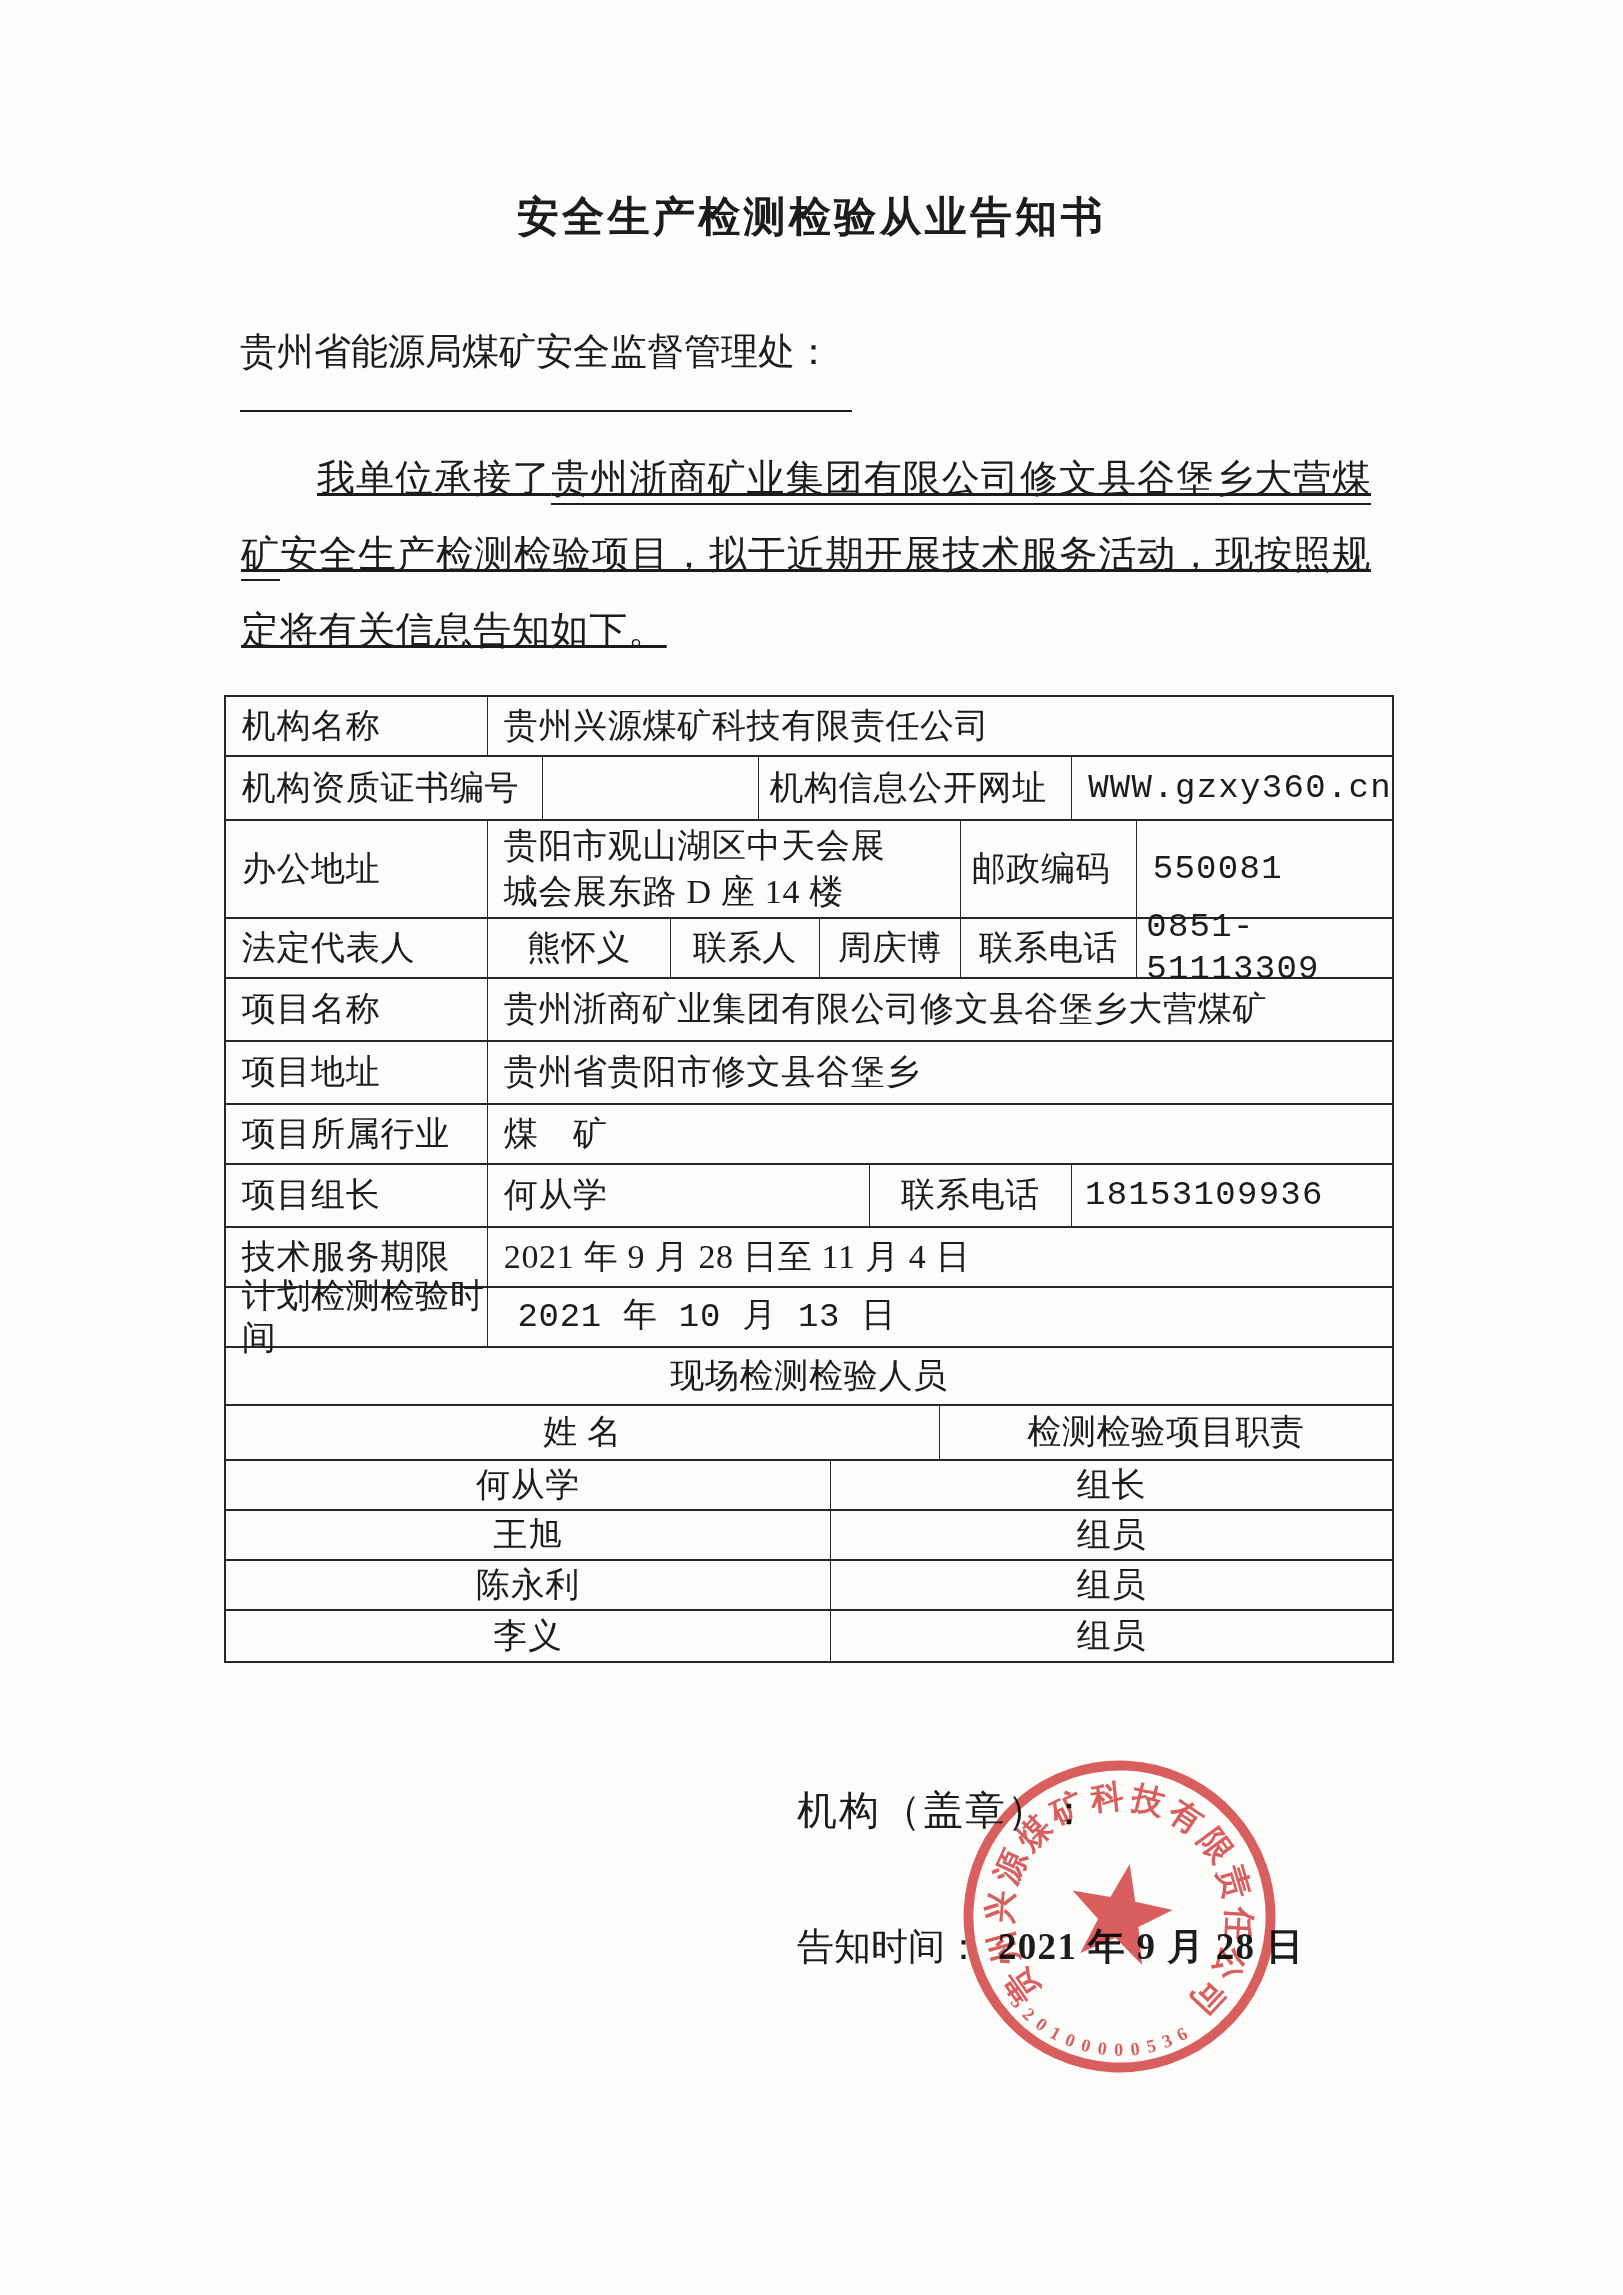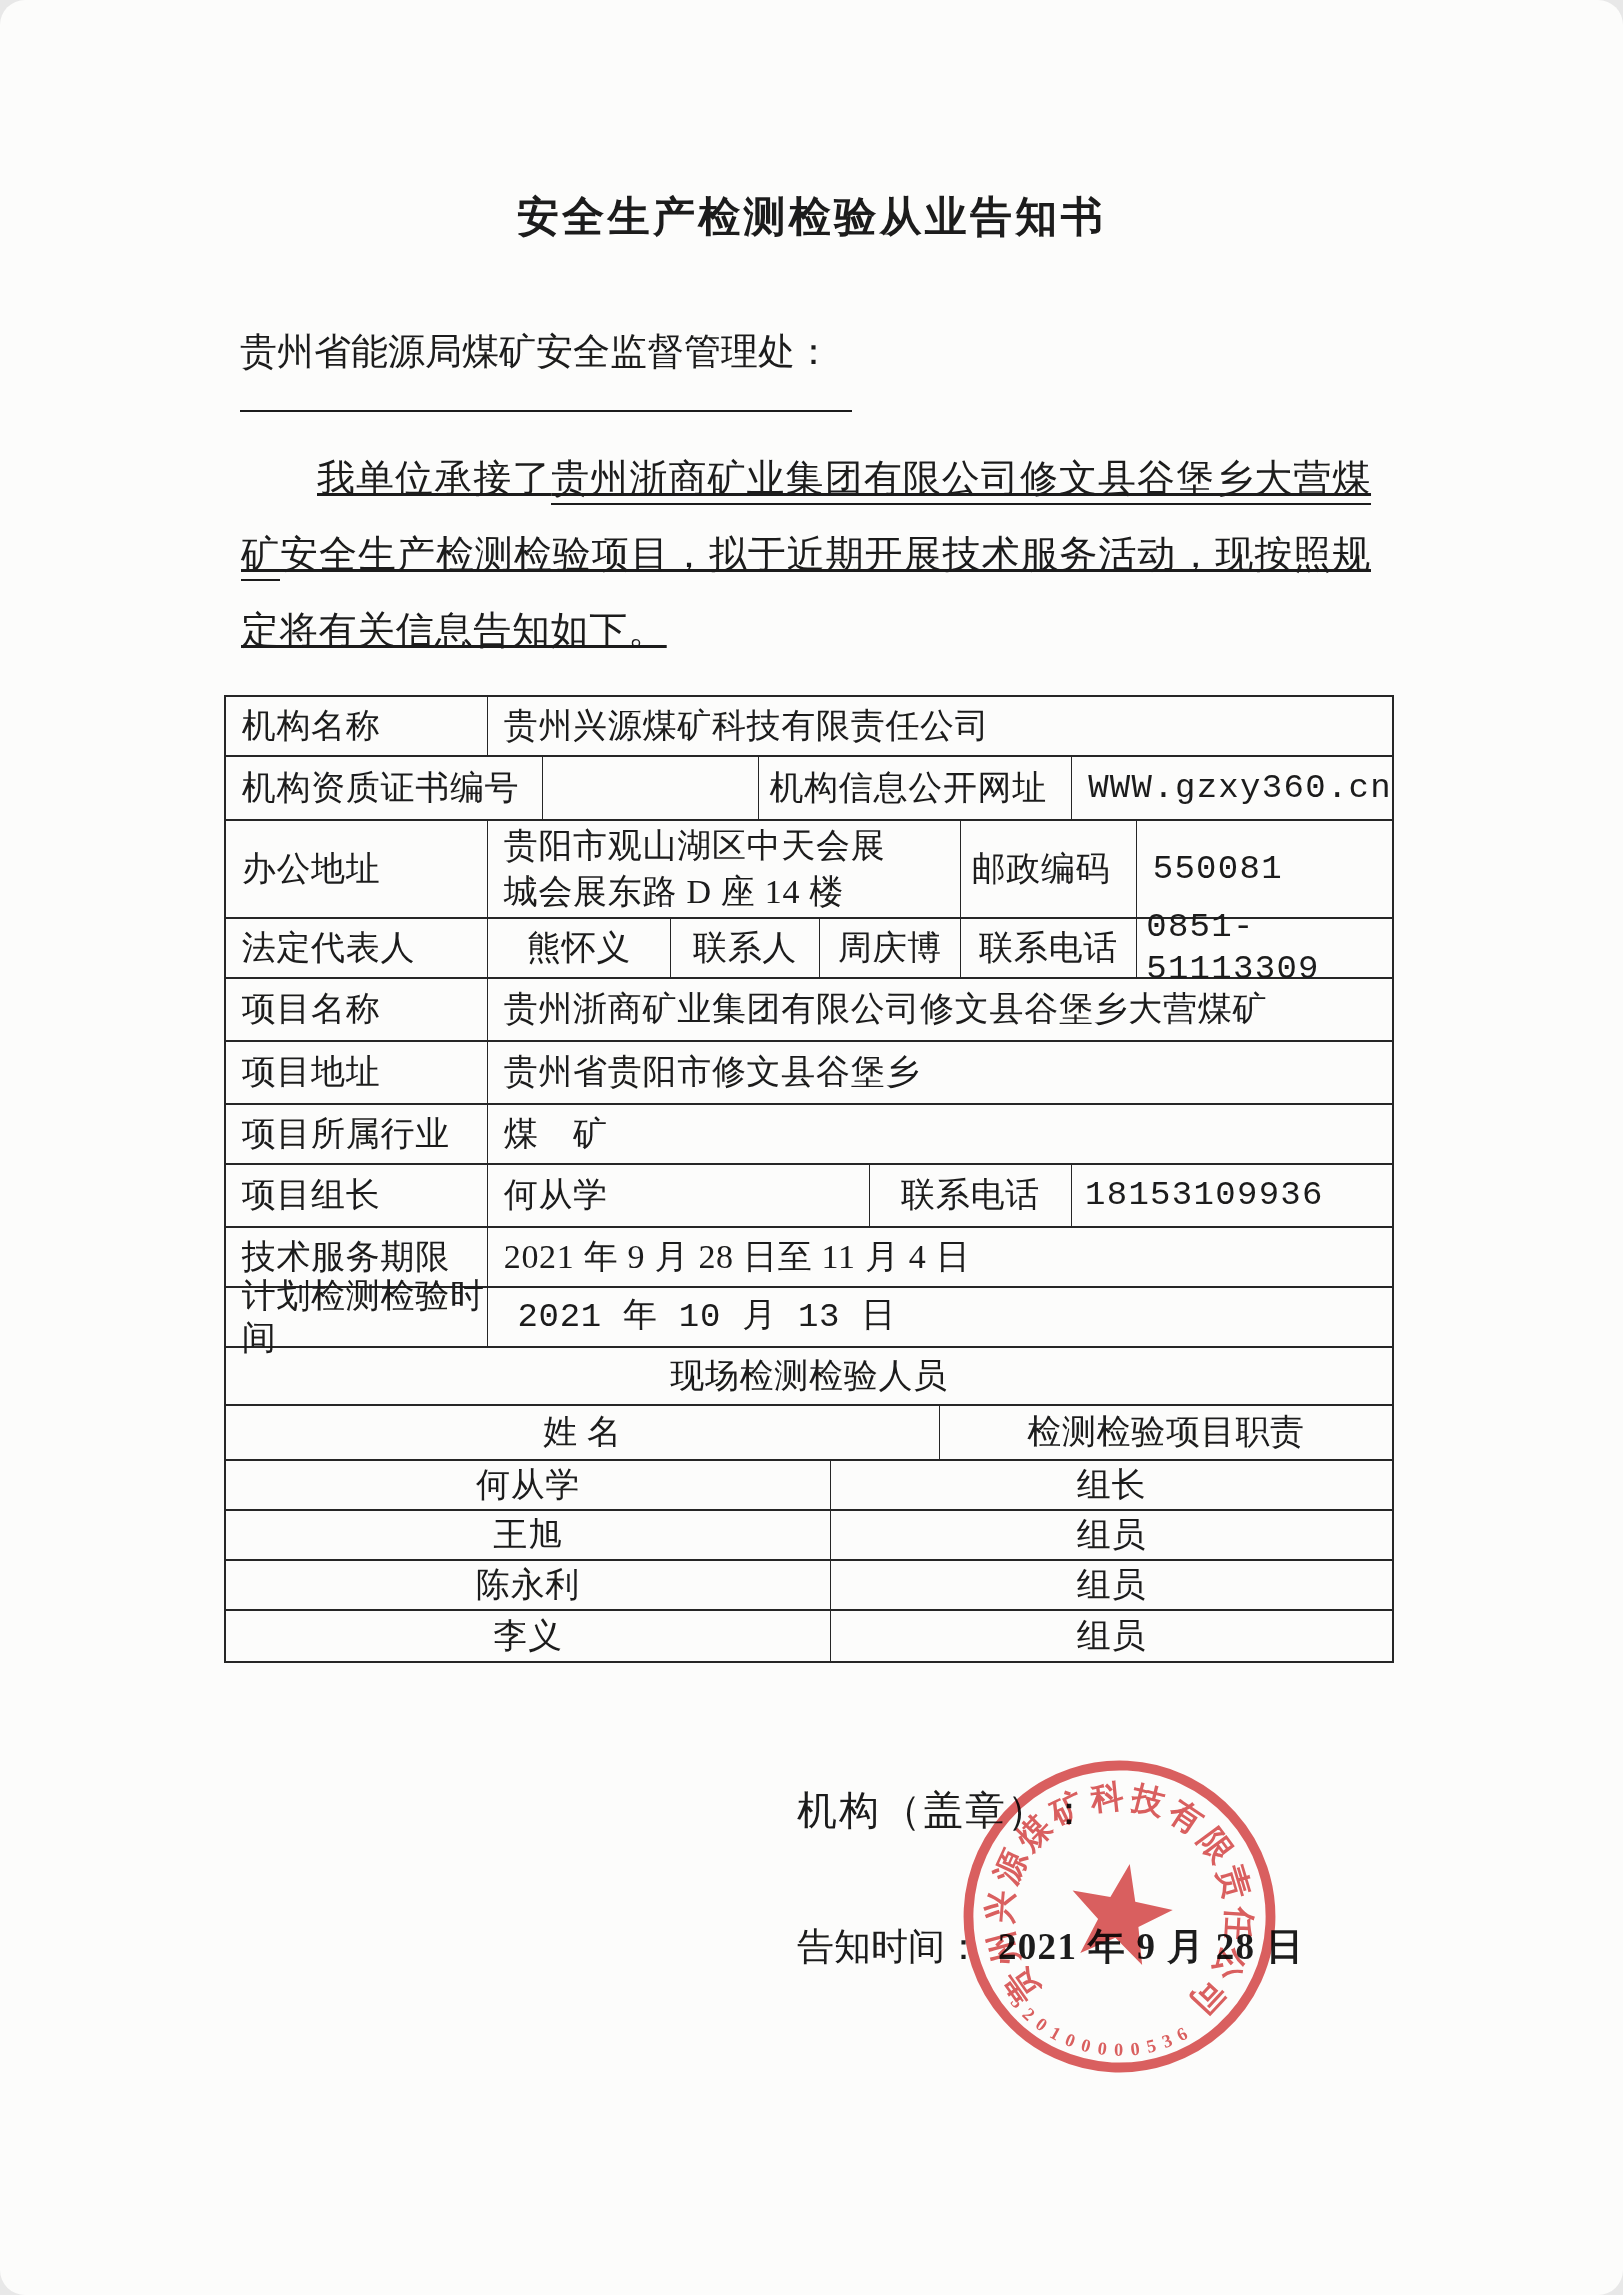--- a/index.html
+++ b/index.html
@@ -1,21 +1,20 @@
 <!DOCTYPE html>
 <html style="font-size:10.5px"><head>
 <meta charset="utf-8">
 <style>
   * { margin:0; padding:0; box-sizing:border-box; }
   html,body { background:#e8e8e8; }
   .page {
     position:relative; width:1623px; height:2295px;
     background:#fcfcfb; color:#1c1c1c; overflow:hidden;
     font-family:"Liberation Serif", serif;
-    border-radius:25px;
   }
   .title {
     position:absolute; top:196px; left:0; width:100%;
     text-align:center; font-family:"Liberation Sans", sans-serif;
     font-weight:700; font-size:42px; letter-spacing:3.3px; line-height:1;
   }
   .salutation {
     position:absolute; left:240px; top:333px; font-size:37px; line-height:1;
   }
   .salutation span {

